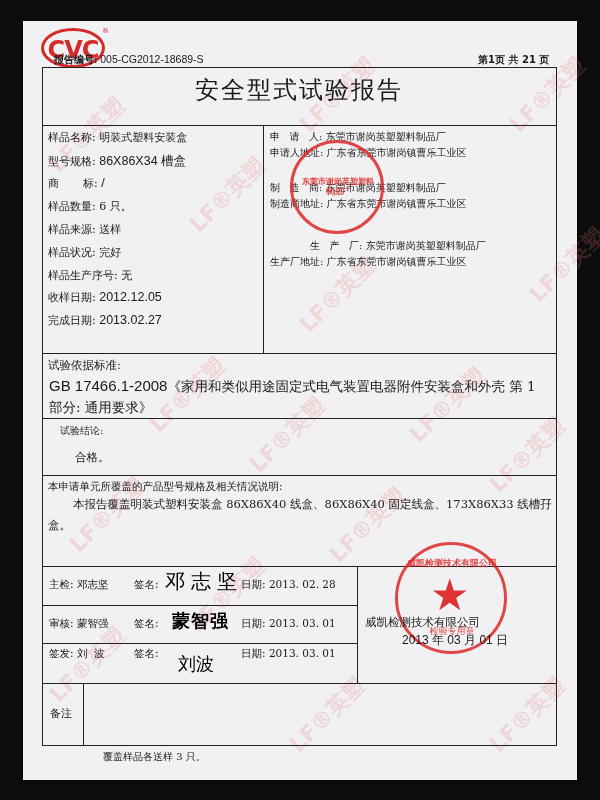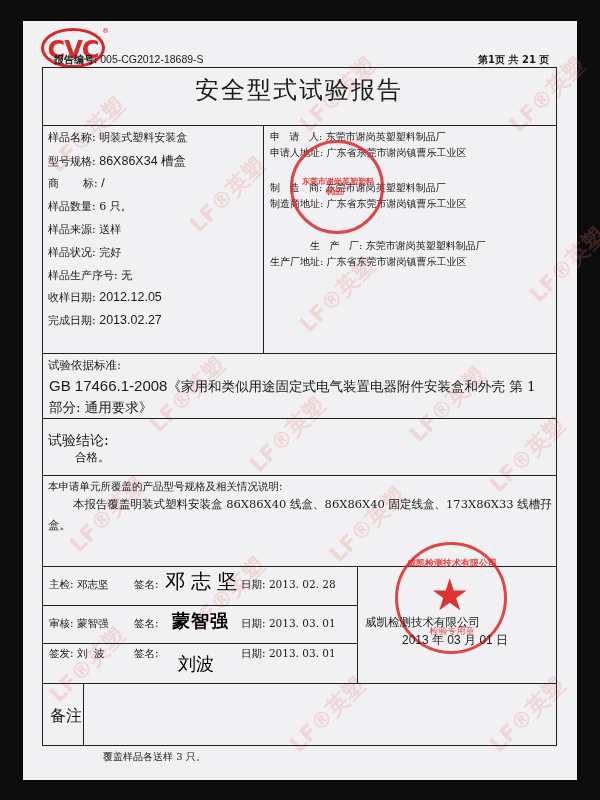--- a/index.html
+++ b/index.html
@@ -126,21 +126,21 @@
 
 <div class="line-h" style="left:42px;top:353px;width:515px;"></div>
 
 <div class="t" style="left:48px;top:358px;font-size:11.5px;">试验依据标准:</div>
 <div class="std">
   <span class="gb">GB 17466.1-2008</span><span>《家用和类似用途固定式电气装置电器附件安装盒和外壳 第 1 部分: 通用要求》</span>
 </div>
 
 <div class="line-h" style="left:42px;top:418px;width:515px;"></div>
 
-<div class="t" style="left:48px;top:424px;font-size:14px;margin-top:8px;">试验结论:</div>
+<div class="t" style="left:60px;top:424px;font-size:10px;">试验结论:</div>
 <div class="t" style="left:75px;top:450px;font-size:11.5px;">合格。</div>
 
 <div class="line-h" style="left:42px;top:475px;width:515px;"></div>
 
 <div class="t" style="left:48px;top:480px;font-size:10.5px;">本申请单元所覆盖的产品型号规格及相关情况说明:</div>
 <div class="desc">本报告覆盖明装式塑料安装盒 86X86X40 线盒、86X86X40 固定线盒、173X86X33 线槽孖盒。</div>
 
 <div class="line-h" style="left:42px;top:566px;width:515px;"></div>
 
 <div class="line-v" style="left:357px;top:566px;height:117px;"></div>
@@ -184,14 +184,14 @@
   <div class="star" style="left:32px;top:28px;">★</div>
   <div class="stamp-text" style="left:6px;top:12px;width:96px;font-size:9px;text-align:center;">威凯检测技术有限公司</div>
   <div class="stamp-text" style="left:22px;top:80px;width:64px;font-size:9px;text-align:center;font-weight:normal;">检验专用章</div>
 </div>
 <div class="t" style="left:365px;top:615px;font-size:11.5px;">威凯检测技术有限公司</div>
 <div class="t" style="left:402px;top:632px;font-size:12px;font-family:'Liberation Sans',sans-serif;">2013 年 03 月 01 日</div>
 
 <div class="line-h" style="left:42px;top:683px;width:515px;"></div>
 
 <div class="line-v" style="left:83px;top:683px;height:63px;"></div>
-<div class="t" style="left:50px;top:706px;font-size:16px;">备注</div>
+<div class="t" style="left:50px;top:706px;font-size:11px;">备注</div>
 <div class="t" style="left:103px;top:706px;font-size:10px;margin-top:44px;">覆盖样品各送样 3 只。</div>
 
 </body></html>

